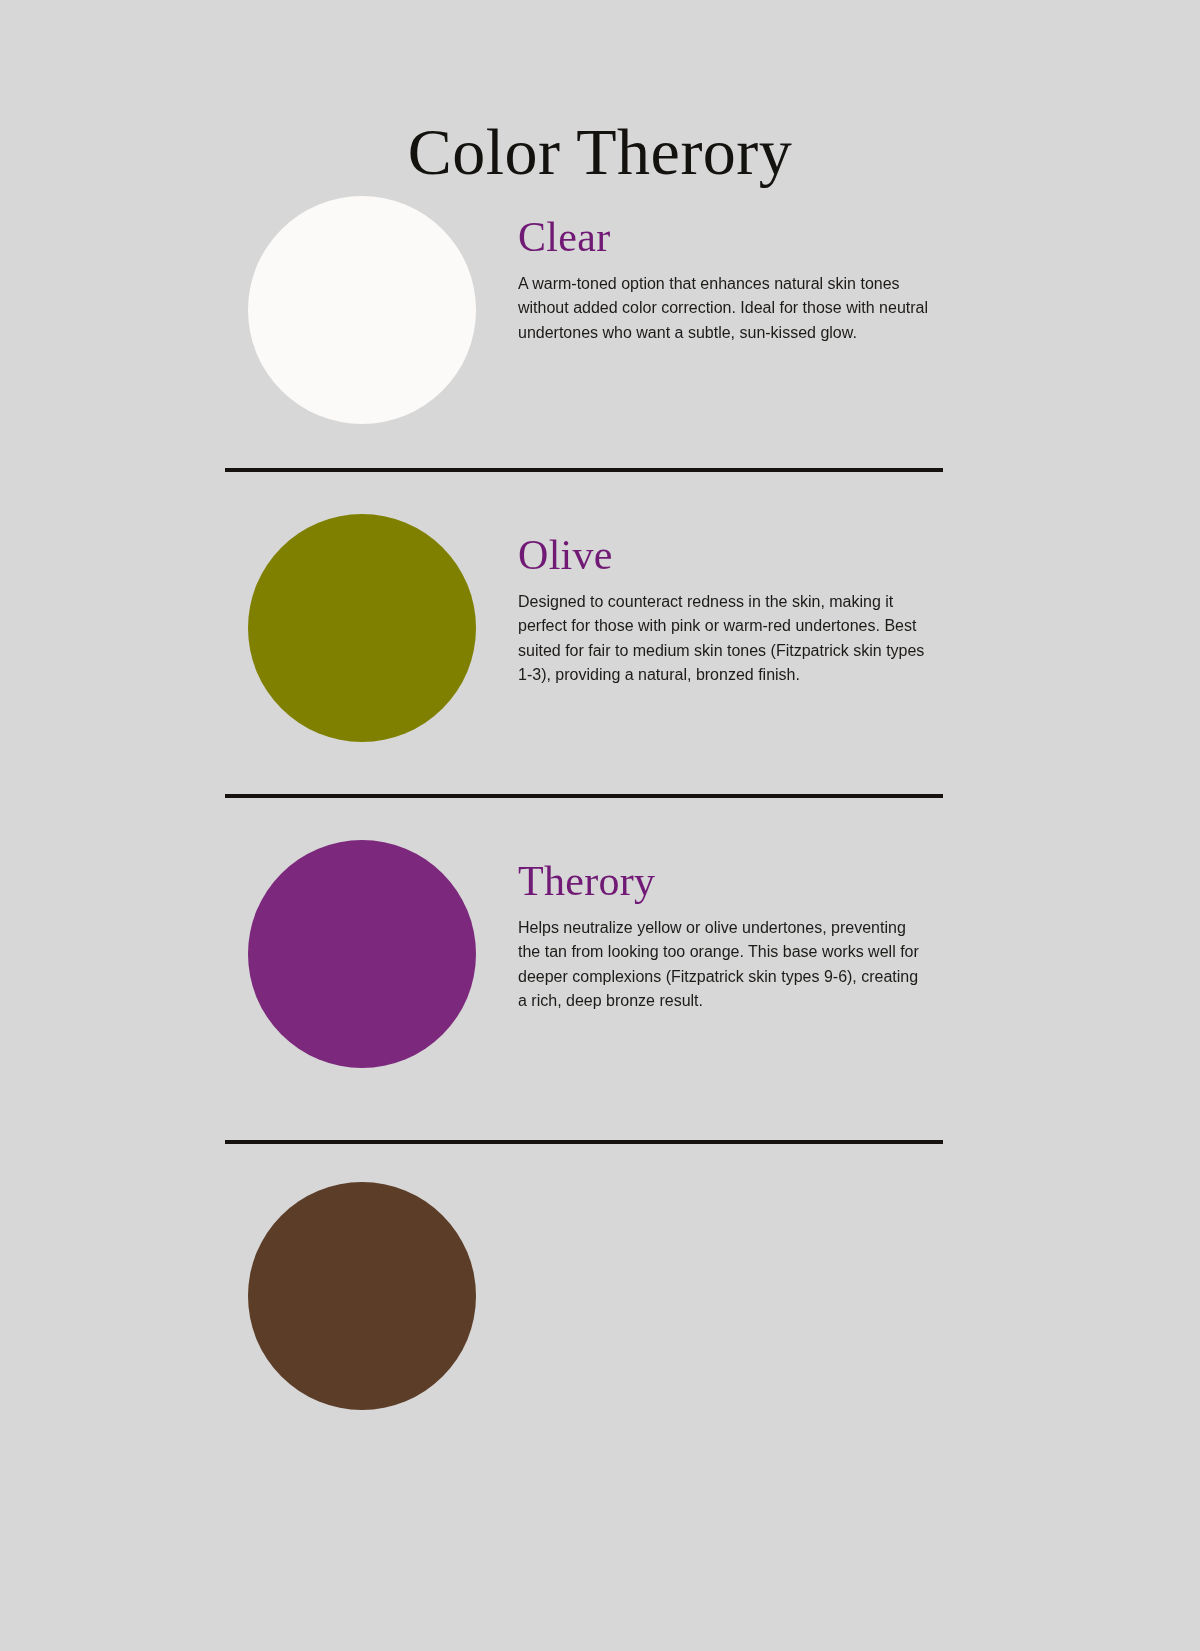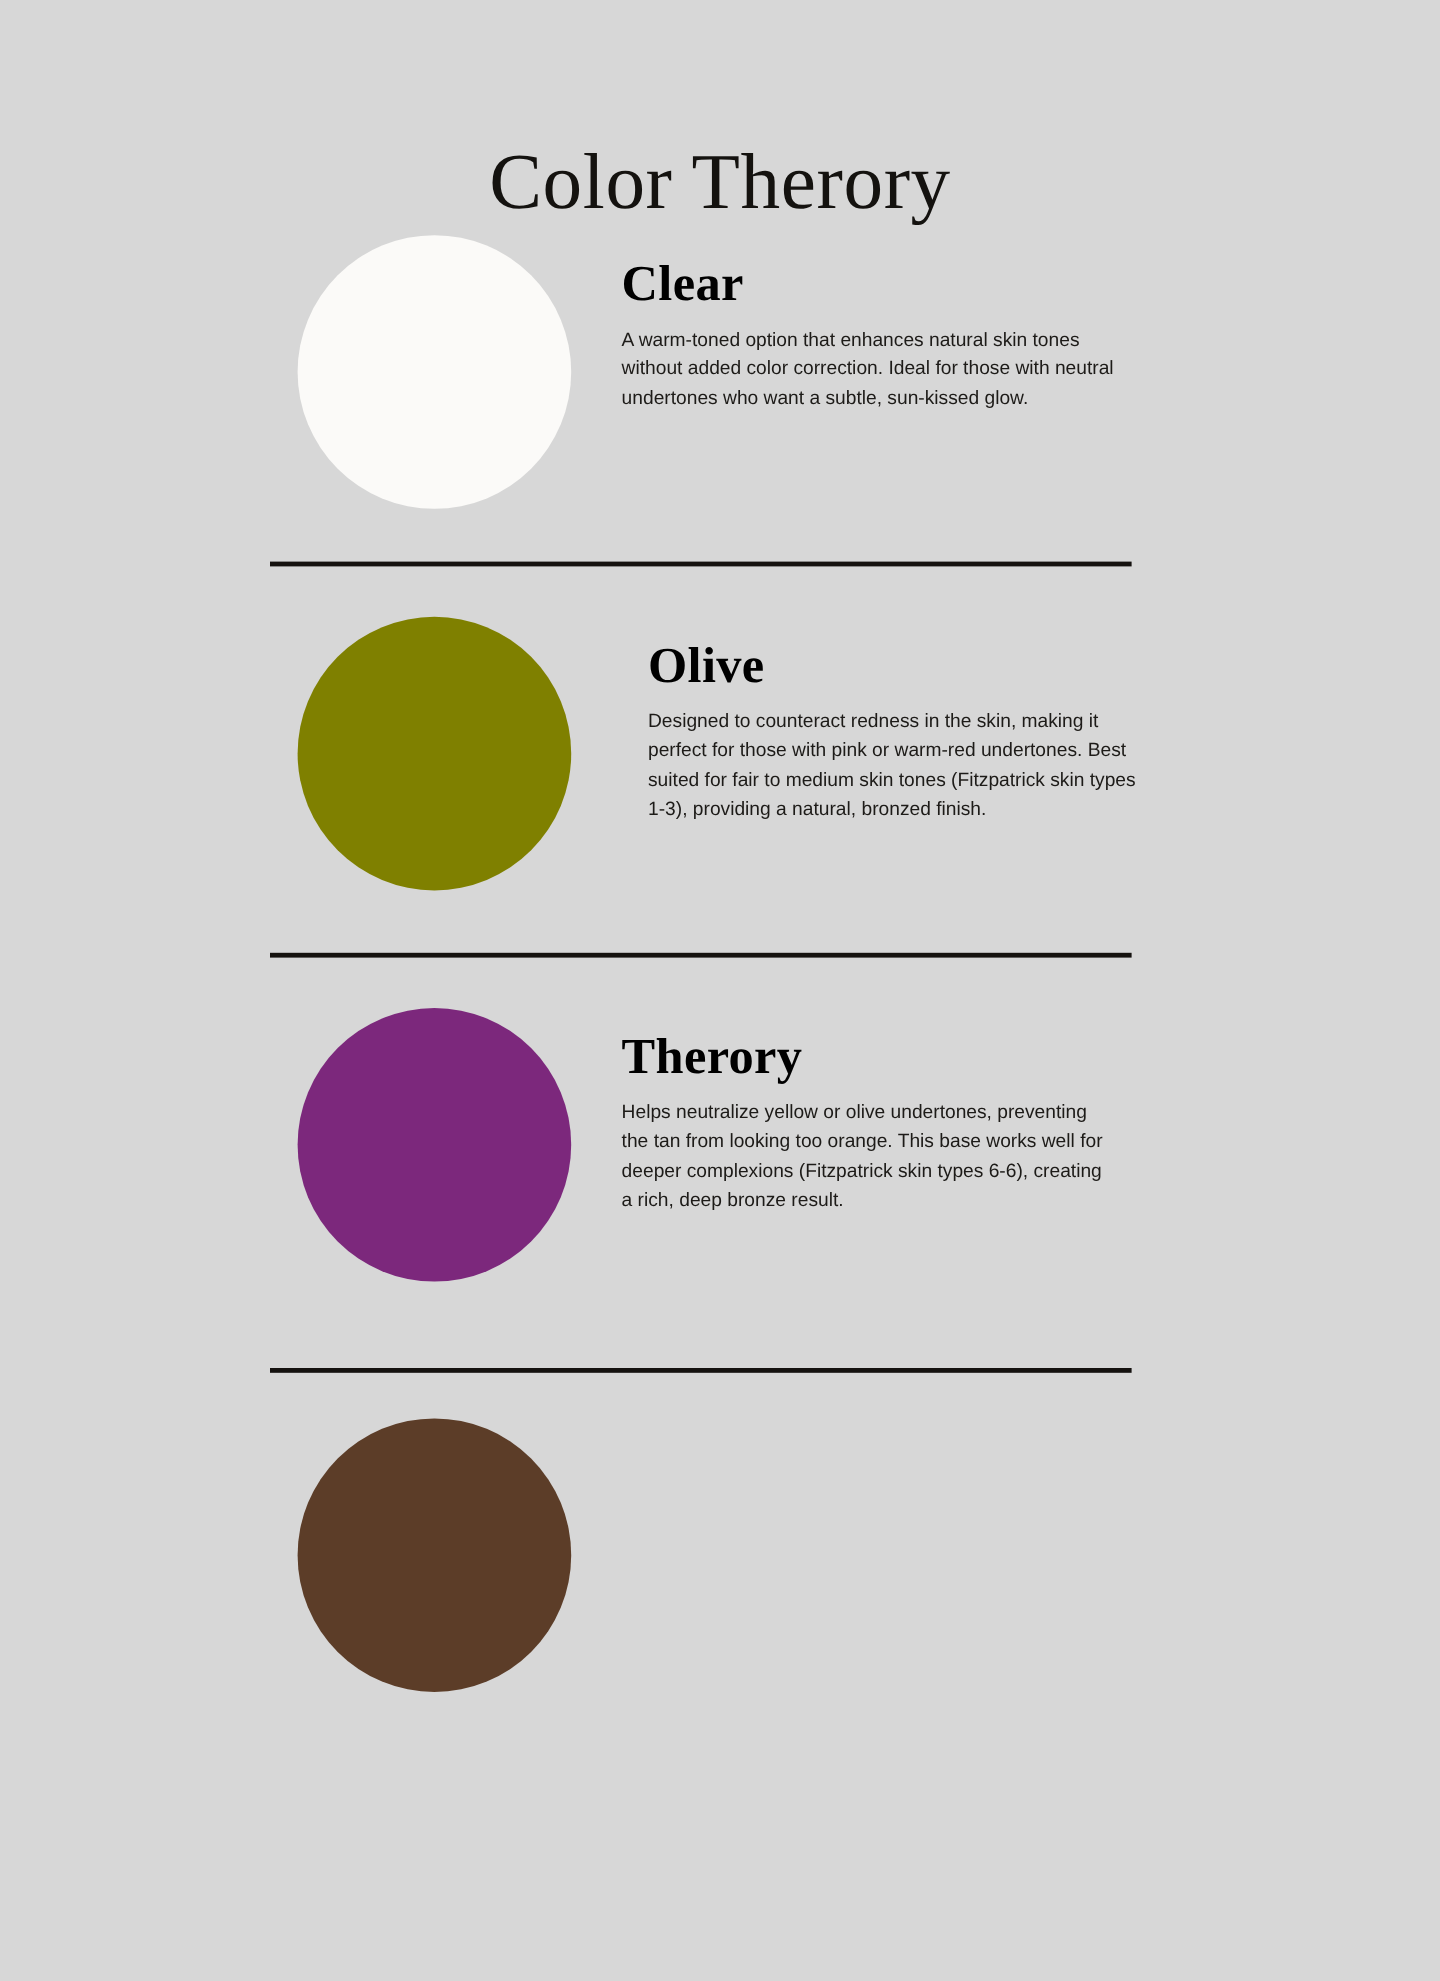--- a/index.html
+++ b/index.html
@@ -59,22 +59,22 @@
     display: block;
   }
   .text-col {
     flex: 1 1 auto;
     padding-right: 208px;
     padding-top: 20px;
   }
   .swatch-title {
     font-family: "Liberation Serif", serif;
     font-size: 42px;
-    font-weight: 700;
-    color: #000000;
+    font-weight: 400;
+    color: #701a75;
     line-height: 1.0;
     margin: 0 0 14px 0;
     letter-spacing: 0.3px;
   }
   .swatch-desc {
     font-family: "Liberation Sans", sans-serif;
     font-size: 16px;
     line-height: 1.52;
     color: #1d1b18;
     margin: 0;
@@ -110,41 +110,41 @@
       <div class="text-col">
         <div class="swatch-title">Clear</div>
         <p class="swatch-desc">A warm-toned option that enhances natural skin tones without added color correction. Ideal for those with neutral undertones who want a subtle, sun-kissed glow.</p>
       </div>
     </div>
 
     <div class="divider-block">
       <div class="divider" style="border-top-color: rgb(21, 18, 15);"></div>
     </div>
 
-    <div class="section" style="margin-top:42px; margin-bottom:52px;gap:22px;">
+    <div class="section" style="margin-top:42px; margin-bottom:52px;">
       <div class="swatch-wrap">
         <span class="swatch" style="background:#7f8000;"></span>
       </div>
       <div class="text-col">
         <div class="swatch-title">Olive</div>
         <p class="swatch-desc">Designed to counteract redness in the skin, making it perfect for those with pink or warm-red undertones. Best suited for fair to medium skin tones (Fitzpatrick skin types 1-3), providing a natural, bronzed finish.</p>
       </div>
     </div>
 
     <div class="divider-block">
       <div class="divider" style="border-top-color: rgb(21, 18, 15);"></div>
     </div>
 
     <div class="section" style="margin-top:42px; margin-bottom:72px;">
       <div class="swatch-wrap">
         <span class="swatch" style="background:#7c287c;"></span>
       </div>
       <div class="text-col">
         <div class="swatch-title">Therory</div>
-        <p class="swatch-desc">Helps neutralize yellow or olive undertones, preventing the tan from looking too orange. This base works well for deeper complexions (Fitzpatrick skin types 6-6), creating a rich, deep bronze result.</p>
+        <p class="swatch-desc">Helps neutralize yellow or olive undertones, preventing the tan from looking too orange. This base works well for deeper complexions (Fitzpatrick skin types 9-6), creating a rich, deep bronze result.</p>
       </div>
     </div>
 
     <div class="divider-block">
       <div class="divider" style="border-top-color: rgb(21, 18, 15);"></div>
     </div>
 
     <div class="section" style="margin-top:38px;">
       <div class="swatch-wrap">
         <span class="swatch" style="background:#5c3d28;"></span>

